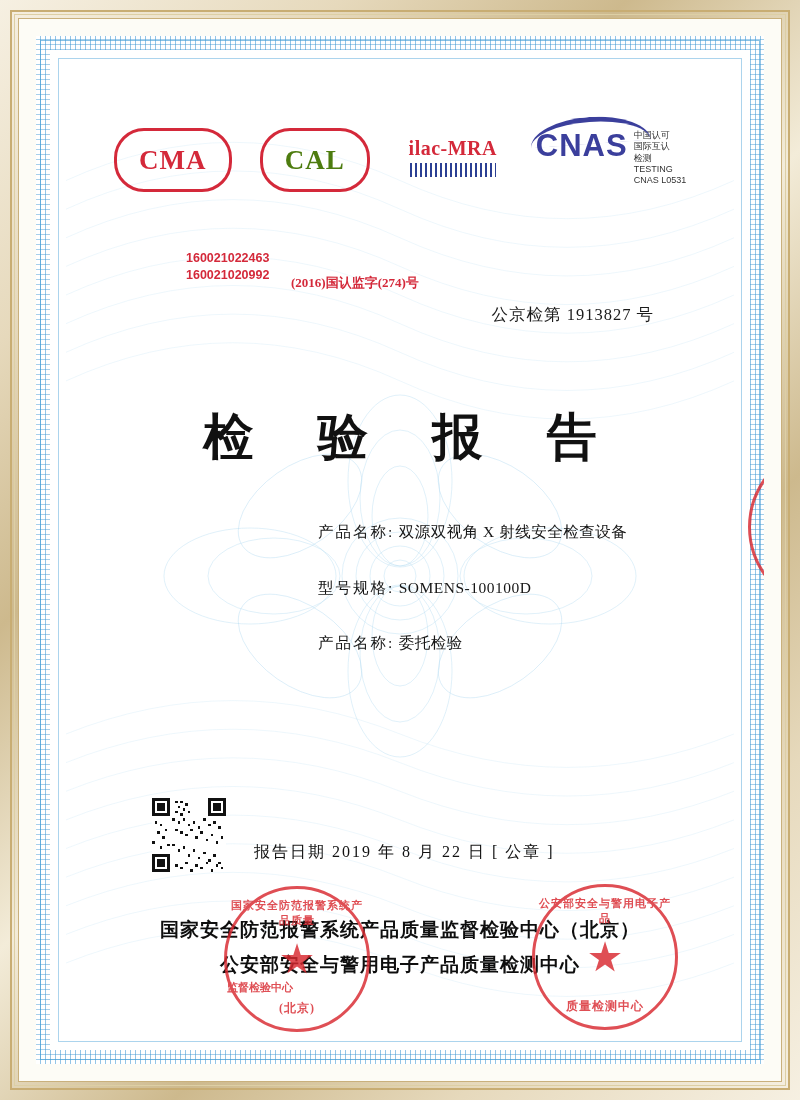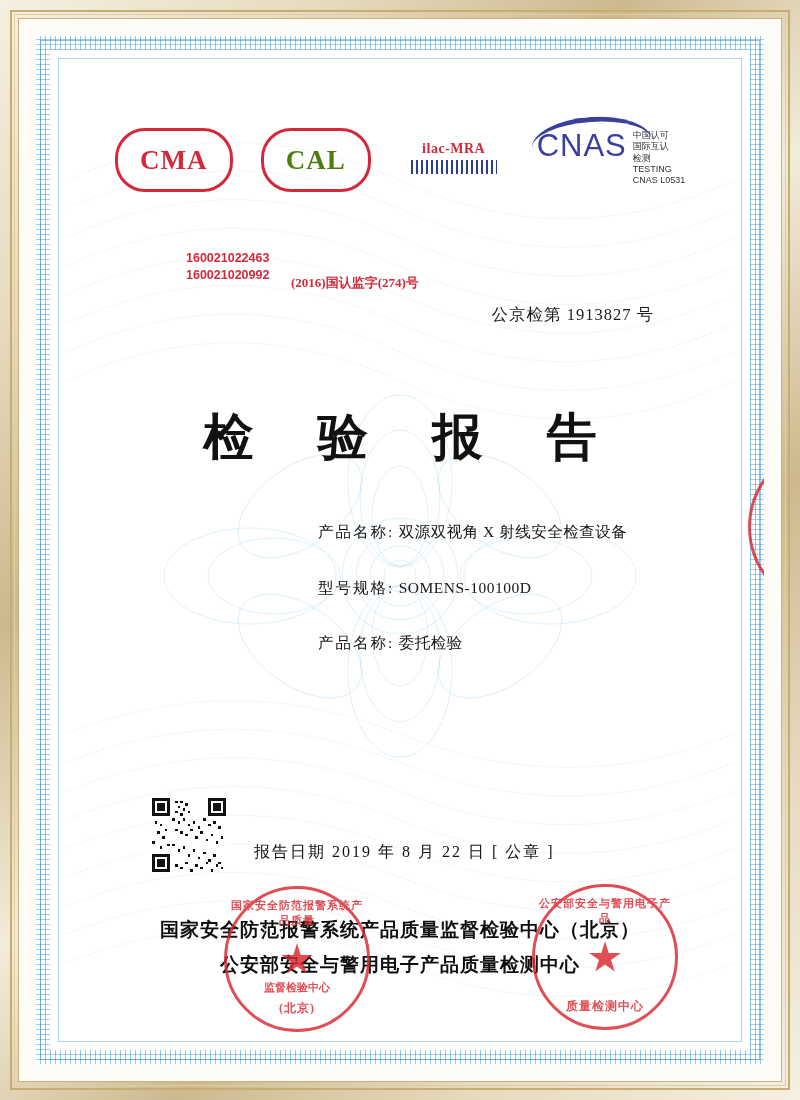--- a/index.html
+++ b/index.html
@@ -86,30 +86,30 @@
   }
   .cal{
     width:104px;height:58px;border:3px solid #d4293a;border-radius:30px;
     display:flex;align-items:center;justify-content:center;
     color:#4d7c0f;font-weight:bold;font-size:27px;letter-spacing:1px;
   }
   .ilac{
     width:110px;height:58px;display:flex;flex-direction:column;
     align-items:center;justify-content:center;
   }
-  .ilac-text{color:#d4293a;font-weight:bold;font-size:14px;letter-spacing:.5px;}
+  .ilac-text{color:#d4293a;font-weight:bold;font-size:20px;letter-spacing:.5px;}
   .ilac-bars{
     margin-top:3px;width:86px;height:14px;
     background:repeating-linear-gradient(90deg,#2b3f94 0 2px, #ffffff 2px 5px);
   }
   .cnas{
     display:flex;align-items:flex-start;gap:6px;
   }
   .cnas-logo{
-    color:#3b3f9c;font-weight:normal;font-size:31px;letter-spacing:1px;
+    color:#3b3f9c;font-weight:bold;font-size:31px;letter-spacing:1px;
     font-family:"Liberation Sans", sans-serif;
     position:relative;
     text-align:center;
   }
   .cnas-swoosh{
     position:absolute;left:-6px;top:-11px;width:120px;height:22px;
     border-top:5px solid #3b3f9c;border-radius:50%/100% 100% 0 0;
     transform:rotate(-4deg);
   }
   .cnas-side{
@@ -191,21 +191,21 @@
     position:absolute;left:50%;top:50%;transform:translate(-50%,-50%);
     font-size:36px;color:#d8282f;line-height:1;
   }
   .seal-arc-top, .seal-arc-bottom{
     position:absolute;left:0;right:0;text-align:center;font-size:11px;
     font-weight:bold;letter-spacing:1px;
   }
   .seal-arc-top{top:9px;}
   .seal-arc-bottom{bottom:12px;font-size:12px;}
   .seal-mid{
-    position:absolute;left:0;right:0;text-align:center;bottom:34px;
+    position:absolute;left:0;right:0;bottom:34px;
     font-size:11px;font-weight:bold;
   }
 </style>
 </head>
 <body>
 
 <div class="page">
   <div class="frame-gold"></div>
   <div class="frame-gold2"></div>
   <div class="frame-inner"></div>

